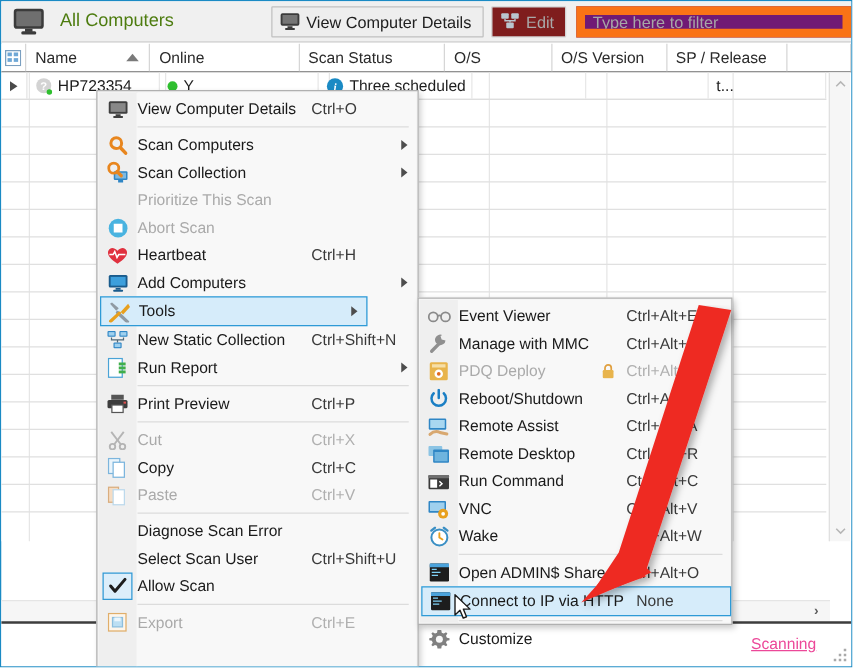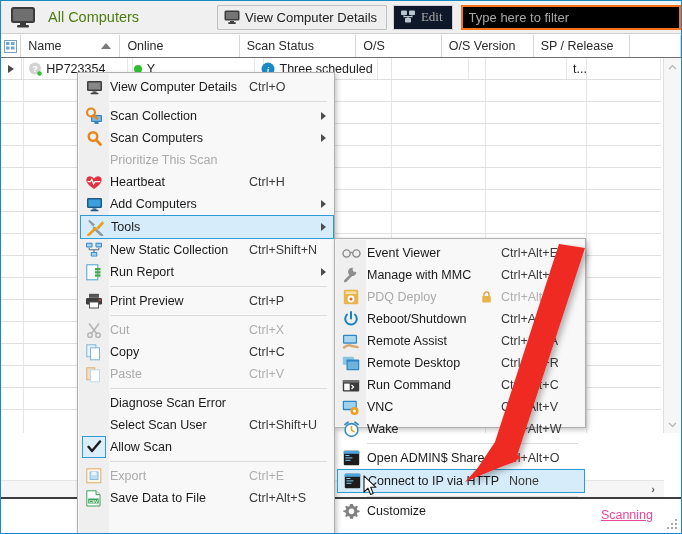--- a/index.html
+++ b/index.html
@@ -42,29 +42,29 @@
     display: flex; align-items: center;
     height: 25px;
     padding: 0 9px 0 6px;
     border: 1px solid #c0c0c0;
     background: #eeeeee;
     border-radius: 1px;
     font-size: 13px; color: #202020;
     box-sizing: border-box;
     white-space: nowrap;
   }
-  .tb-btn.disabled { color: #a8a8a8; border-color: #d2d2d2; background: #0f172a; font-family: Liberation Serif, serif; }
+  .tb-btn.disabled { color: #a8a8a8; border-color: #d2d2d2; background: #7f1d1d; }
   .tb-btn .lbl { margin-left: 5px; }
   .tb-gap { width: 6px; }
 
   .filter-input {
     margin-left: 8px;
     width: 225px; height: 25px;
-    border: 2px solid #f97316;
-    background: #000000;
+    border: 7px solid #f97316;
+    background: #701a75;
     box-sizing: border-box;
     font-size: 13px;
     color: #9b9b9b;
     padding: 0 6px;
     line-height: 23px;
     font-family: "Liberation Sans", sans-serif;
     outline: none;
   }
   .filter-input::placeholder { color: #a6a6a6; }
 
@@ -480,47 +480,56 @@
           </svg>
         </span>
         <span class="m-label">View Computer Details</span>
         <span class="m-accel" style="left:170px">Ctrl+O</span>
       </div>
 
       <div class="m-sep" style="margin-left:31px;"></div>
 
       <div class="mi">
         <span class="m-ico">
+          <svg width="17" height="17" viewBox="0 0 17 17">
+            <circle cx="7" cy="6.5" r="4.3" fill="none" stroke="#e8861e" stroke-width="2.4"></circle>
+            <path d="M10.2 10 L14.5 14.5" stroke="#e8861e" stroke-width="2.8" stroke-linecap="round"></path>
+          </svg>
+        </span>
+        <span class="m-label">Scan Computers</span>
+        <span class="m-sub"></span>
+      </div>
+
+      <div class="mi">
+        <span class="m-ico">
           <svg width="18" height="18" viewBox="0 0 18 18">
             <rect x="6" y="8" width="11" height="7" rx="1" fill="#2f86c5"></rect>
             <rect x="7.2" y="9.2" width="8.6" height="4.6" fill="#7fb9e0"></rect>
             <rect x="9.5" y="15" width="4" height="2" fill="#2f86c5"></rect>
             <circle cx="6" cy="5.5" r="4" fill="none" stroke="#e8861e" stroke-width="2.2"></circle>
             <path d="M8.6 8.2 L12 11.6" stroke="#e8861e" stroke-width="2.6" stroke-linecap="round"></path>
           </svg>
         </span>
         <span class="m-label">Scan Collection</span>
         <span class="m-sub"></span>
       </div>
 
-      <div class="mi">
-        <span class="m-ico">
-          <svg width="17" height="17" viewBox="0 0 17 17">
-            <circle cx="7" cy="6.5" r="4.3" fill="none" stroke="#e8861e" stroke-width="2.4"></circle>
-            <path d="M10.2 10 L14.5 14.5" stroke="#e8861e" stroke-width="2.8" stroke-linecap="round"></path>
-          </svg>
-        </span>
-        <span class="m-label">Scan Computers</span>
-        <span class="m-sub"></span>
-      </div>
-
       <div class="mi dis">
         <span class="m-label">Prioritize This Scan</span>
       </div>
 
+      <div class="mi dis">
+        <span class="m-ico">
+          <svg width="17" height="17" viewBox="0 0 17 17">
+            <circle cx="8.5" cy="8.5" r="7.5" fill="#49b3e0"></circle>
+            <rect x="5" y="5" width="7" height="7" fill="#ffffff"></rect>
+          </svg>
+        </span>
+        <span class="m-label">Abort Scan</span>
+      </div>
 
       <div class="mi">
         <span class="m-ico">
           <svg width="18" height="16" viewBox="0 0 18 16">
             <path d="M9 15 C2 10.5 0.5 7 1.8 4.3 C3 1.8 6.3 1.5 9 4.6 C11.7 1.5 15 1.8 16.2 4.3 C17.5 7 16 10.5 9 15 Z" fill="#e0313f"></path>
             <path d="M2.5 7.6 H5.5 L6.8 5.3 L8.6 10 L10 7.6 H15.3" stroke="#ffffff" stroke-width="1.2" fill="none"></path>
           </svg>
         </span>
         <span class="m-label">Heartbeat</span>
         <span class="m-accel" style="left:170px">Ctrl+H</span>
@@ -532,21 +541,21 @@
             <rect x="1" y="1" width="15" height="10" rx="1.2" fill="#1a5b8c"></rect>
             <rect x="2.5" y="2.5" width="12" height="7" fill="#3d9fdc"></rect>
             <rect x="6.5" y="11.4" width="4" height="1.4" fill="#1a5b8c"></rect>
             <rect x="4.5" y="12.7" width="8" height="1.6" rx="0.8" fill="#1a5b8c"></rect>
           </svg>
         </span>
         <span class="m-label">Add Computers</span>
         <span class="m-sub"></span>
       </div>
 
-      <div class="mi hl" style="width:254px;">
+      <div class="mi hl" style="width:214px;">
         <span class="m-ico">
           <svg width="19" height="17" viewBox="0 0 19 17">
             <path d="M2 2 L7 7.5 L9 5.5 L3.6 1 Z" fill="#8f9aa3"></path>
             <path d="M8 9 L16 16.5" stroke="#8f9aa3" stroke-width="2.6" stroke-linecap="round"></path>
             <path d="M16.5 2 L10.5 8.5 L12.5 10.5 L18 4.5 Z" fill="#e8a01e"></path>
             <path d="M9.5 9.5 L2.5 16" stroke="#e8a01e" stroke-width="2.6" stroke-linecap="round"></path>
           </svg>
         </span>
         <span class="m-label">Tools</span>
         <span class="m-sub"></span>
@@ -661,37 +670,25 @@
           <svg width="16" height="16" viewBox="0 0 16 16">
             <rect x="0.8" y="0.8" width="14" height="14" fill="#fdf6ec" stroke="#e0ae6a"></rect>
             <rect x="4" y="4" width="8" height="7.5" fill="#bcdff3" stroke="#8cbede"></rect>
             <rect x="5.5" y="4" width="5" height="3" fill="#eaf6fd"></rect>
           </svg>
         </span>
         <span class="m-label">Export</span>
         <span class="m-accel" style="left:170px">Ctrl+E</span>
       </div>
 
-      <div class="mi">
-        <span class="m-ico">
-          <svg width="16" height="17" viewBox="0 0 16 17">
-            <path d="M0.8 0.8 H10 L14 4.6 V16 H0.8 Z" fill="#ffffff" stroke="#3aa35a"></path>
-            <path d="M10 0.8 V4.6 H14" fill="#e8f6ec" stroke="#3aa35a"></path>
-            <rect x="2.2" y="8.5" width="10.5" height="5" fill="#3aa35a"></rect>
-            <text x="7.4" y="12.5" font-size="4.4" font-family="Liberation Sans, sans-serif" fill="#ffffff" text-anchor="middle" font-weight="bold">CSV</text>
-          </svg>
-        </span>
-        <span class="m-label">Save Data to File</span>
-        <span class="m-accel" style="left:170px">Ctrl+Alt+S</span>
-      </div>
-
-    </div>
-  </div>
-
-  <div class="menu" style="left:333px; top:237px; width:252px; height:190px;text-decoration:underline;">
+
+    </div>
+  </div>
+
+  <div class="menu" style="left:333px; top:237px; width:252px; height:262px;text-decoration:underline;">
     <div class="menu-gutter"></div>
     <div class="menu-panel"></div>
 
     <div style="position:absolute; left:1px; top:3px; right:1px;">
 
       <div class="mi">
         <span class="m-ico">
           <svg width="19" height="12" viewBox="0 0 19 12">
             <circle cx="4.6" cy="6.5" r="3.6" fill="none" stroke="#8a8a8a" stroke-width="1.4"></circle>
             <circle cx="14.4" cy="6.5" r="3.6" fill="none" stroke="#8a8a8a" stroke-width="1.4"></circle>

